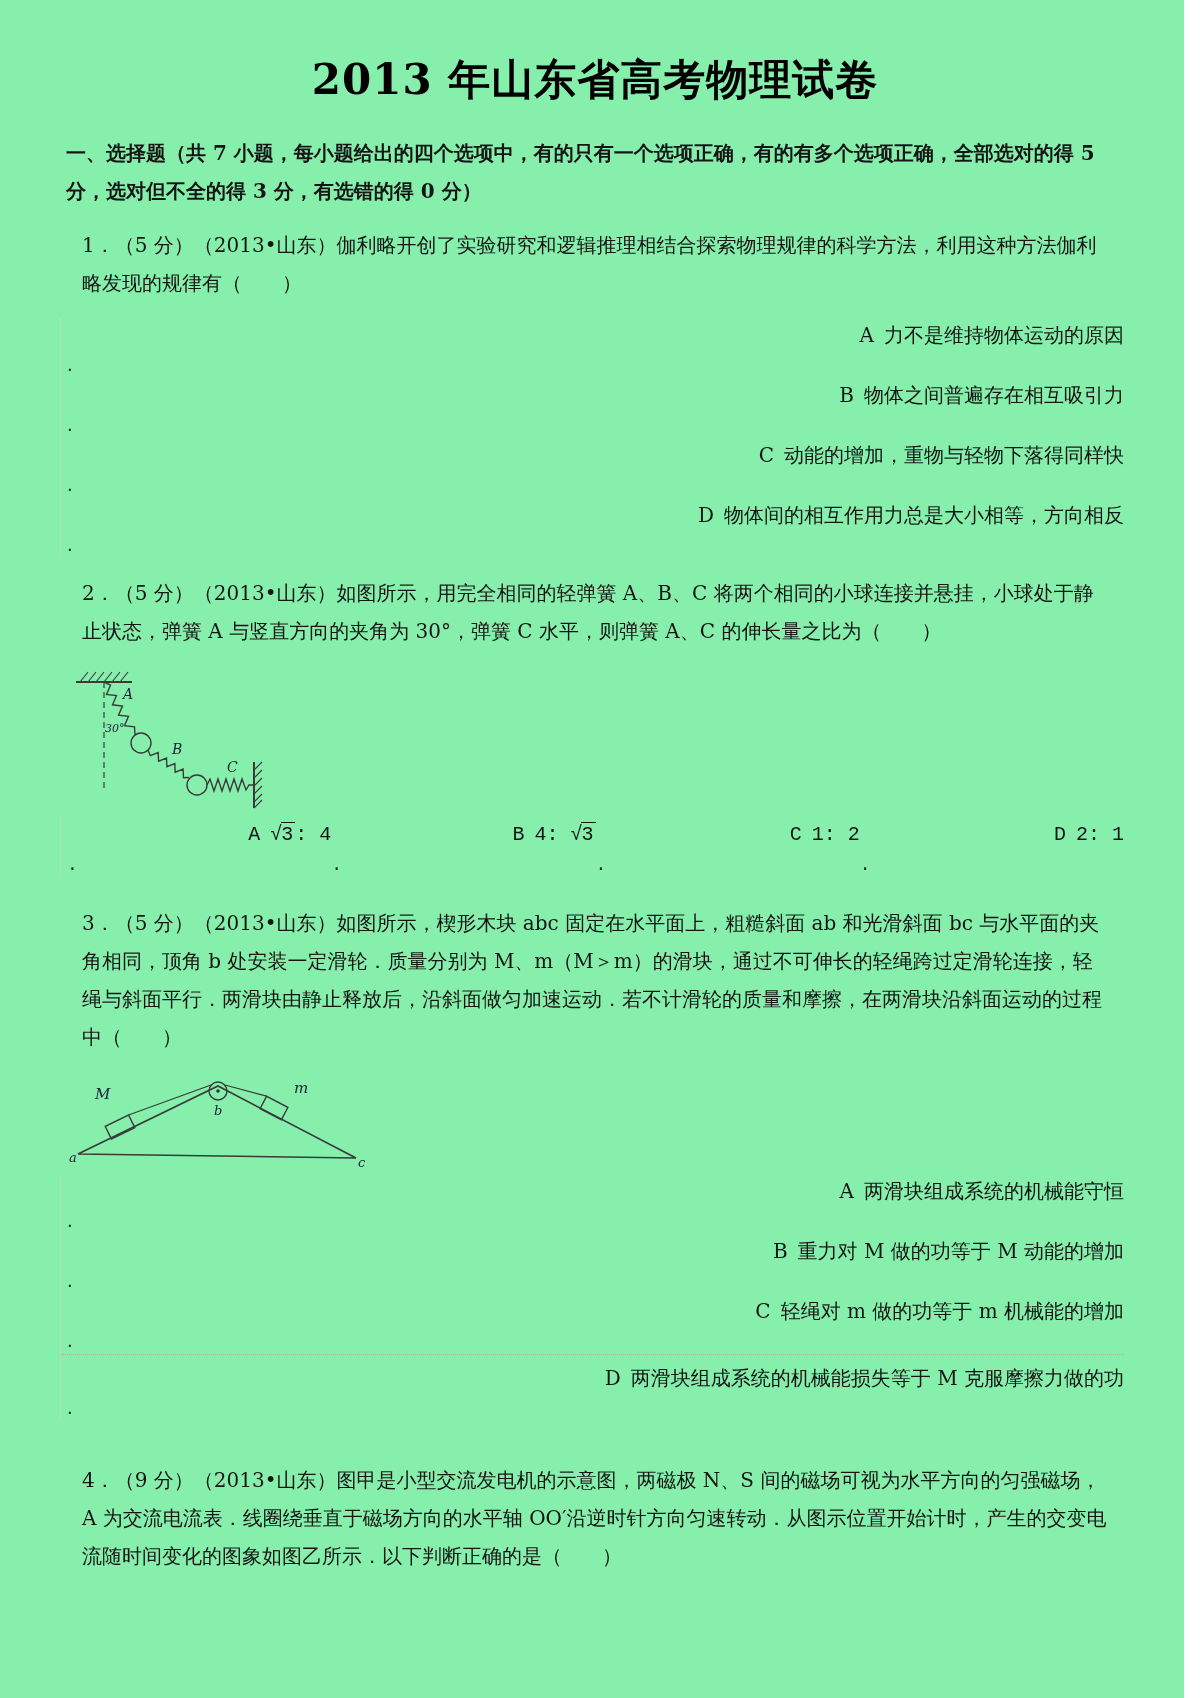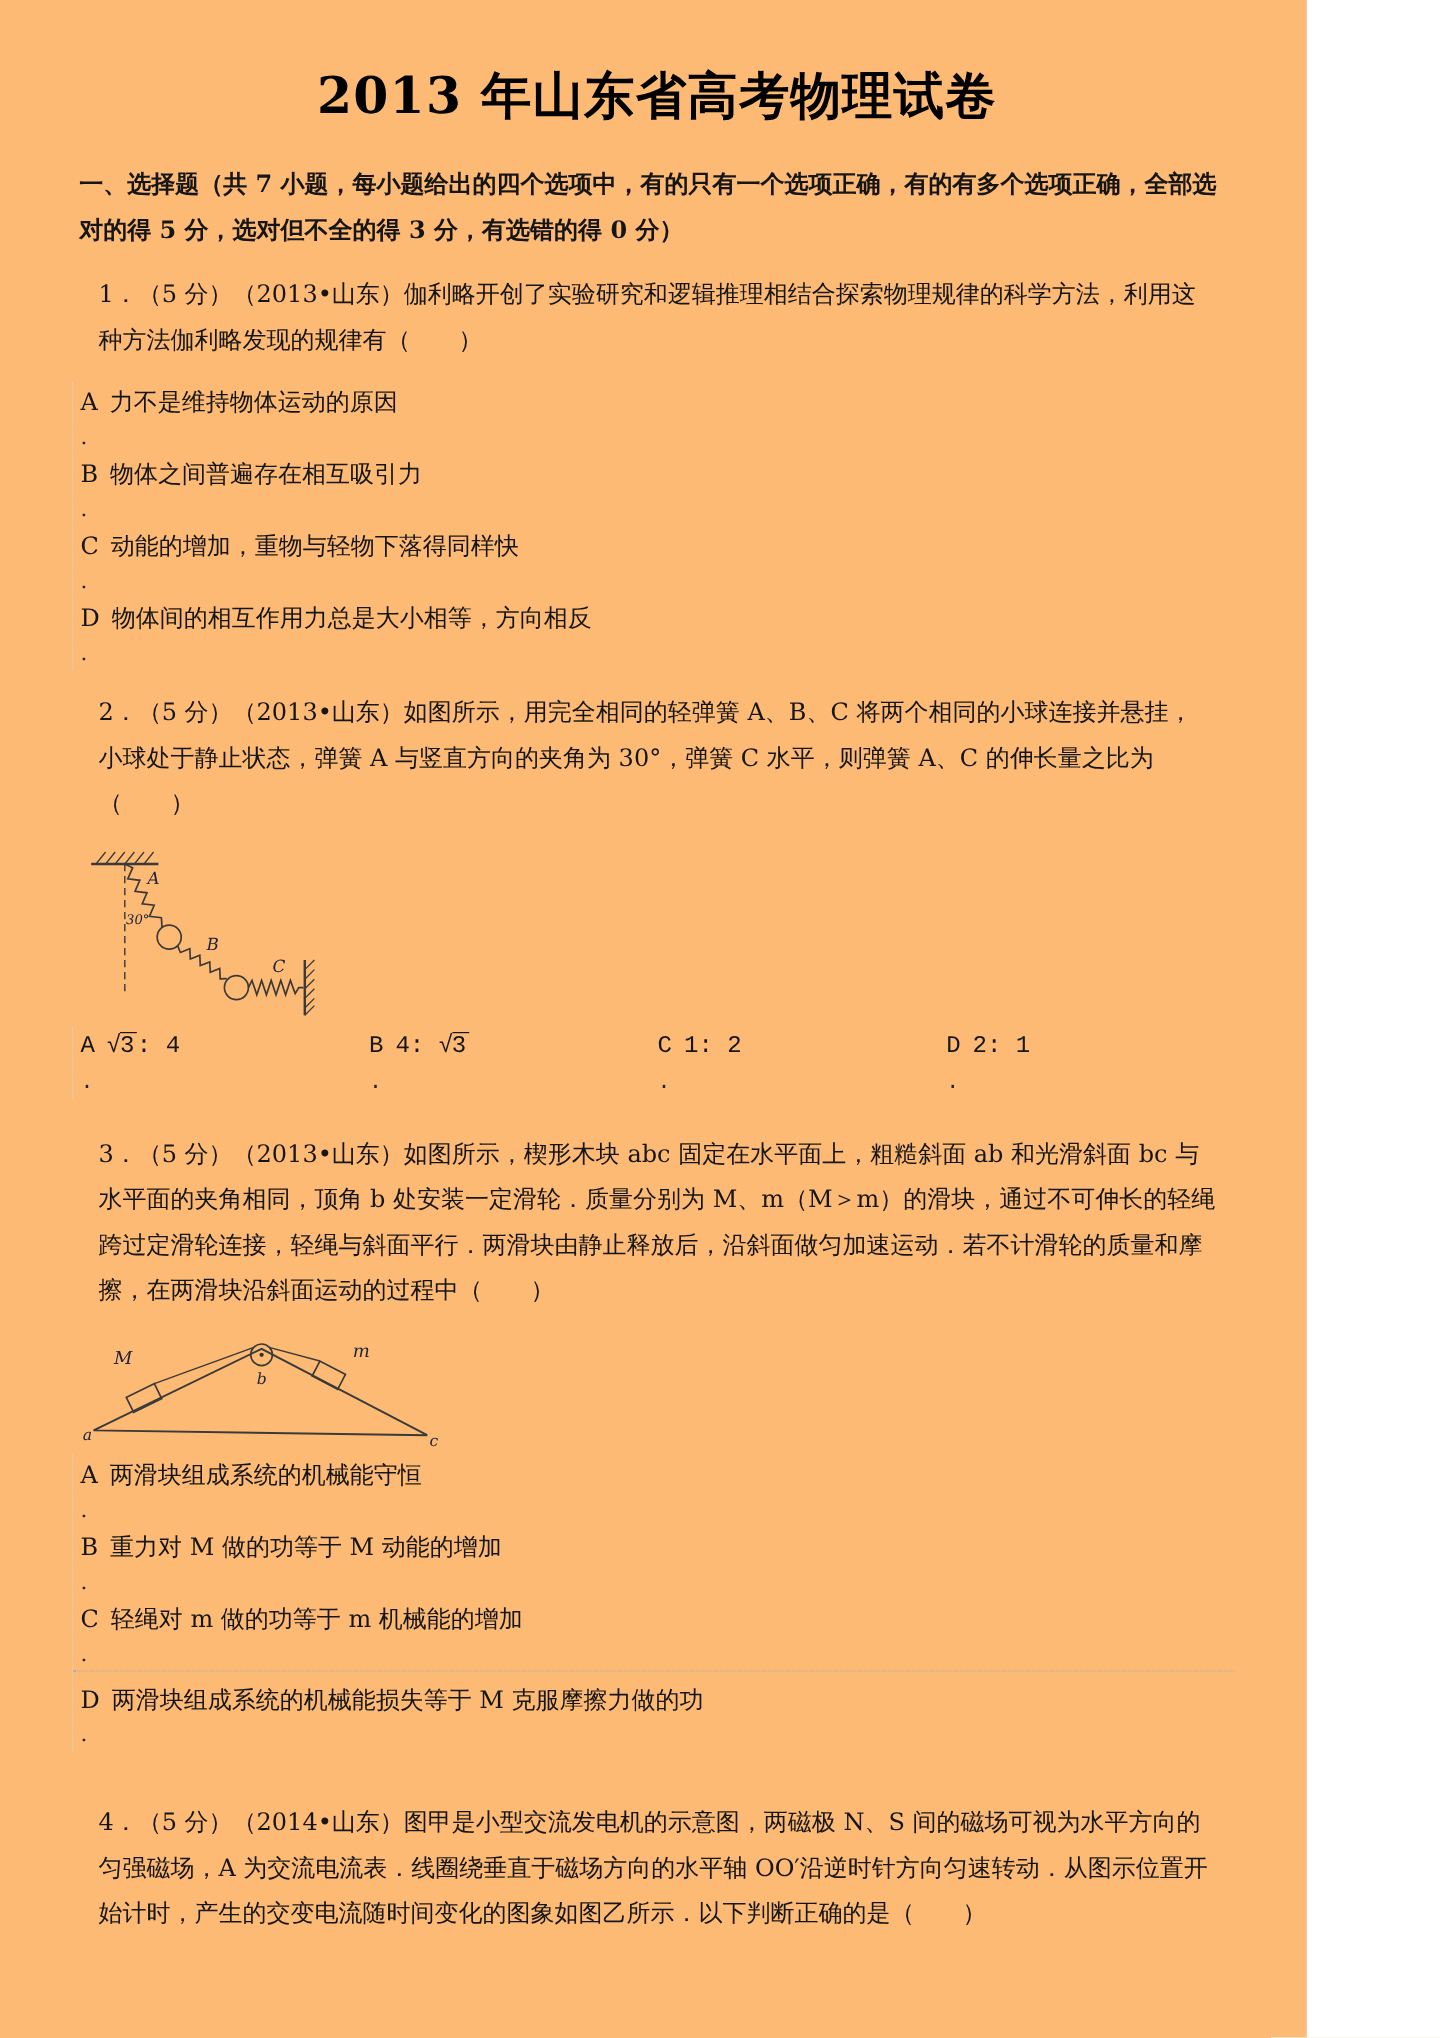--- a/index.html
+++ b/index.html
@@ -1,40 +1,40 @@
 <!DOCTYPE html>
 <html><head>
 <meta charset="utf-8">
 <style>
   html,body { margin:0; padding:0; background:#ffffff; }
   .page {
     position:relative;
-    width:1089px; height:1698px;
+    width:1184px; height:1698px;
     box-sizing:border-box;
-    background:#fdba74;
+    background:#86efac;
     padding:52px 60px 0 66px;
     font-family:"DejaVu Serif","Liberation Serif",serif;
     color:#151515;
     font-size:20px;
     overflow:hidden;
   }
   .title {
     font-size:42px; font-weight:bold; text-align:center;
     margin:0 0 26px 0; color:#000; letter-spacing:1px;
   }
   .hdr { font-weight:bold; margin:0; line-height:1.9; }
   .stem { margin:16px; line-height:1.9; }
   .mt-q2 { margin-top:16px; }
   .mt-q3 { margin-top:26px; }
   .mt-q4 { margin-top:40px; }
   .optlist {
     border-left:1px dotted #d2d2d2;
     margin-left:-6px; padding-left:6px;
   }
-  .opt { line-height:1.7; }
+  .opt { line-height:1.7;text-align:right; }
   .olabel { margin-right:10px; }
   .dotline { height:26px; line-height:26px; color:#222; font-size:18px; }
   .rule-dotted { border-top:1px dotted #b0b0b0; height:0; margin:0 0 6px -6px; }
   .q2grid {
     display:grid; grid-template-columns:25% 25% 25% 25%;
     border-left:1px dotted #d2d2d2; margin-left:-6px; padding-left:6px;font-family:Liberation Mono, monospace;
   }
   .q2grid .opt { white-space:nowrap; }
   .sqrtsign { letter-spacing:-1px; }
   .sqrtnum { border-top:1.5px solid #151515; padding:0 2px 0 0; }
@@ -143,15 +143,15 @@
     <div class="dotline">.</div>
     <div class="opt"><span class="olabel">B</span><span>重力对 M 做的功等于 M 动能的增加</span></div>
     <div class="dotline">.</div>
     <div class="opt"><span class="olabel">C</span><span>轻绳对 m 做的功等于 m 机械能的增加</span></div>
     <div class="dotline">.</div>
     <div class="rule-dotted"></div>
     <div class="opt"><span class="olabel">D</span><span>两滑块组成系统的机械能损失等于 M 克服摩擦力做的功</span></div>
     <div class="dotline">.</div>
   </div>
 
-  <p class="stem mt-q4">4．（5 分）（2014•山东）图甲是小型交流发电机的示意图，两磁极 N、S 间的磁场可视为水平方向的匀强磁场，A 为交流电流表．线圈绕垂直于磁场方向的水平轴 OO′沿逆时针方向匀速转动．从图示位置开始计时，产生的交变电流随时间变化的图象如图乙所示．以下判断正确的是（　　）</p>
+  <p class="stem mt-q4">4．（9 分）（2013•山东）图甲是小型交流发电机的示意图，两磁极 N、S 间的磁场可视为水平方向的匀强磁场，A 为交流电流表．线圈绕垂直于磁场方向的水平轴 OO′沿逆时针方向匀速转动．从图示位置开始计时，产生的交变电流随时间变化的图象如图乙所示．以下判断正确的是（　　）</p>
 
 </div>
 
 </body></html>

